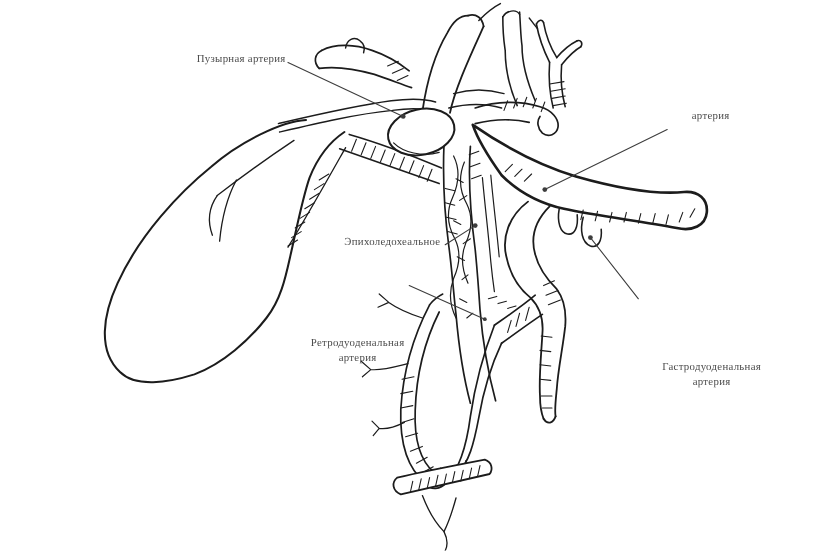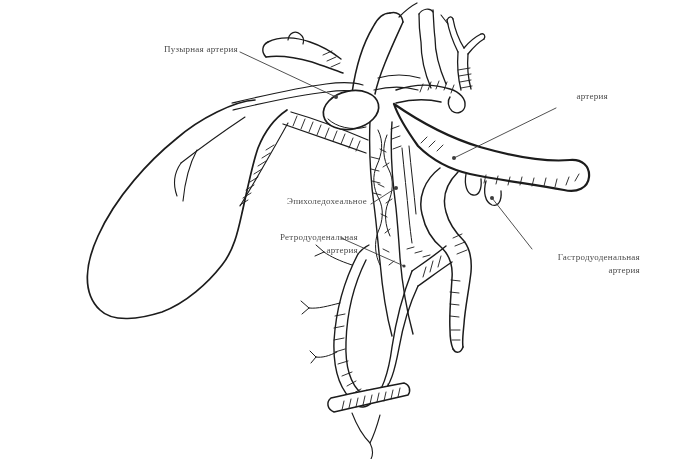--- a/index.html
+++ b/index.html
@@ -2,21 +2,21 @@
 <html><head>
 <meta charset="utf-8">
 <style>
   html,body{margin:0;padding:0;background:#ffffff;}
   .stage{position:relative;width:700px;height:459px;background:#ffffff;overflow:hidden;
          font-family:Liberation Serif, serif;}
   .stage svg{position:absolute;left:0;top:0;}
   .lbl{position:absolute;font-size:9px;line-height:13px;color:#4c4c4c;letter-spacing:0.25px;white-space:nowrap;}
   .lbl div{white-space:nowrap;}
   .r{text-align:right;}
-  .l{text-align:right;}
+  .l{text-align:center;margin-top:48px;}
 </style>
 </head>
 <body>
 
 <div class="stage">
 
 <svg width="700" height="459" viewBox="0 0 700 459">
   <g fill="none" stroke="#1c1c1c" stroke-linecap="round" stroke-linejoin="round">
 
     <g>
@@ -163,18 +163,18 @@
 
 <div class="lbl r" style="left:250px;top:195px;width:117px;">
   <div>Эпихоледохеальное</div>
 </div>
 
 <div class="lbl l" style="left:238px;top:231px;width:120px;">
   <div>Ретродуоденальная</div>
   <div>артерия</div>
 </div>
 
-<div class="lbl l" style="left:510px;top:251px;width:130px;">
+<div class="lbl l" style="left:528px;top:251px;width:130px;">
   <div>Гастродуоденальная</div>
   <div>артерия</div>
 </div>
 
 </div>
 
 </body></html>

